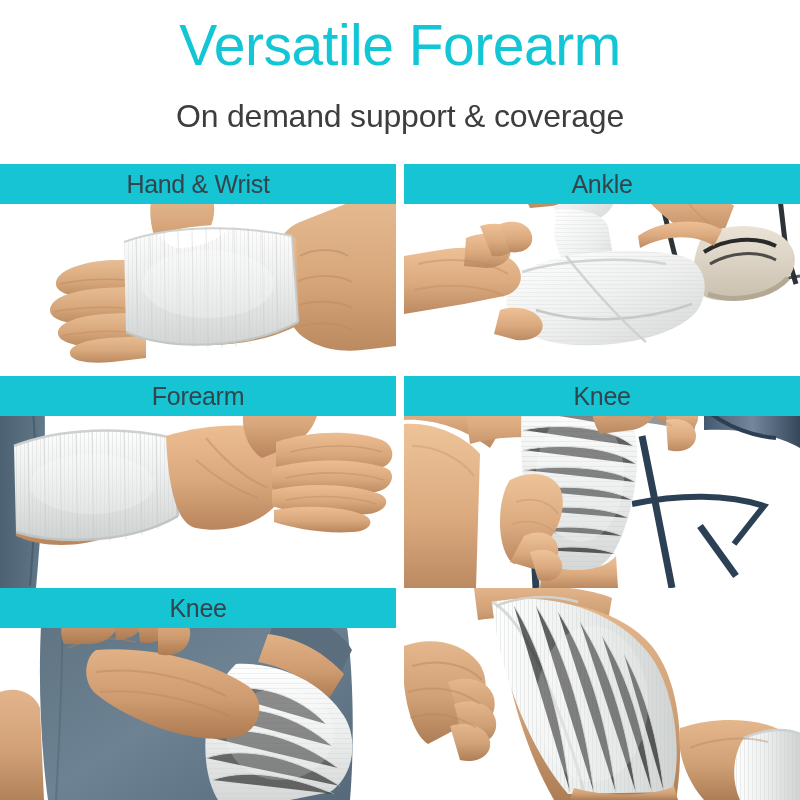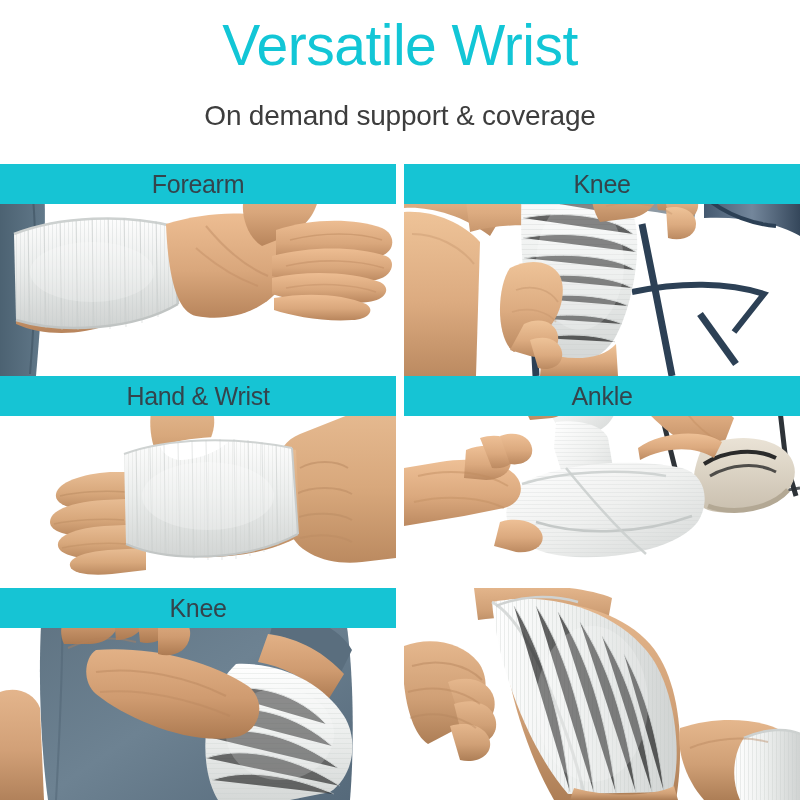--- a/index.html
+++ b/index.html
@@ -13,21 +13,21 @@
 
   
   .header{position:absolute;left:0;top:0;width:800px;height:164px;background:#fff;}
   .title{
     position:absolute;left:0;top:14px;width:800px;text-align:center;
     font-size:57px;line-height:62px;font-weight:400;letter-spacing:-0.5px;
     color:#12c6d6;
   }
   .subtitle{
     position:absolute;left:0;top:97px;width:800px;text-align:center;
-    font-size:28px;line-height:38px;font-weight:400;letter-spacing:-0.2px;
+    font-size:32px;line-height:38px;font-weight:400;letter-spacing:-0.2px;
     color:#3d3d3d;
   }
 
   
   .grid{position:absolute;left:0;top:164px;width:800px;height:636px;}
   .row{position:relative;width:800px;height:212px;}
   .cell{
     position:absolute;top:0;width:396px;height:212px;overflow:hidden;background:#fff;
   }
   .cell.left{left:0;}
@@ -47,173 +47,26 @@
 
   
   .gutter{position:absolute;top:0;left:396px;width:8px;height:636px;background:#fff;z-index:9;}
 </style>
 </head>
 <body>
 
 <div class="page">
 
   <div class="header">
-    <div class="title">Versatile Wrist</div>
+    <div class="title">Versatile Forearm</div>
     <div class="subtitle">On demand support &amp; coverage</div>
   </div>
 
   <div class="grid">
     <div class="gutter"></div>
-
-    <div class="row">
-
-      <div class="cell left">
-        <div class="photo">
-          <svg viewBox="0 0 396 212" xmlns="http://www.w3.org/2000/svg">
-            <defs>
-              <linearGradient id="skinC" x1="0" y1="0" x2="0" y2="1">
-                <stop offset="0%" stop-color="#edbd92"></stop>
-                  <stop offset="55%" stop-color="#d9a77c"></stop>
-                  <stop offset="100%" stop-color="#b8855c"></stop>
-              </linearGradient>
-              <linearGradient id="wrapC" x1="0" y1="0" x2="0" y2="1">
-                <stop offset="0%" stop-color="#fdfdfd"></stop>
-                  <stop offset="45%" stop-color="#ebedec"></stop>
-                  <stop offset="100%" stop-color="#cfd2d1"></stop>
-              </linearGradient>
-              <pattern id="weaveC" width="4" height="4" patternUnits="userSpaceOnUse">
-                <path d="M0 0 V4" stroke="#c7cbca" stroke-width="0.8" opacity="0.8"></path>
-              </pattern>
-              <linearGradient id="shirtC" x1="0" y1="0" x2="1" y2="0">
-                <stop offset="0%" stop-color="#4c6272"></stop>
-                  <stop offset="100%" stop-color="#62798a"></stop>
-              </linearGradient>
-            </defs>
-            <rect width="396" height="212" fill="#ffffff"></rect>
-
-            <path d="M0 0 L42 0 C48 40 44 120 36 212 L0 212 Z" fill="url(#shirtC)"></path>
-            <path d="M30 8 C38 60 36 140 30 210" stroke="#3d5261" stroke-width="2" fill="none" opacity="0.6"></path>
-
-            <path d="M18 70 C44 58 78 56 104 62 L110 160 C80 172 42 172 16 160 Z" fill="url(#skinC)"></path>
-
-            <path d="M14 70 C60 52 126 50 172 62 L178 140 C134 166 62 170 16 156 Z" fill="url(#wrapC)"></path>
-            <path d="M14 70 C60 52 126 50 172 62 L178 140 C134 166 62 170 16 156 Z" fill="url(#weaveC)"></path>
-            <path d="M14 70 C60 52 126 50 172 62" stroke="#cdd1d0" stroke-width="2.5" fill="none"></path>
-            <path d="M16 156 C62 170 134 166 178 140" stroke="#c0c4c3" stroke-width="2.5" fill="none"></path>
-            <path d="M172 62 L178 140" stroke="#c6cac9" stroke-width="2.5" fill="none"></path>
-            <g opacity="0.55" stroke="#c2c6c5" stroke-width="0.9">
-              <path d="M28 66 L30 160"></path>
-                <path d="M44 62 L46 164"></path>
-                <path d="M60 59 L62 166"></path>
-              <path d="M76 57 L78 166"></path>
-                <path d="M92 55 L94 166"></path>
-                <path d="M108 54 L110 165"></path>
-              <path d="M124 54 L126 163"></path>
-                <path d="M140 55 L142 159"></path>
-                <path d="M156 57 L158 153"></path>
-            </g>
-            <ellipse cx="92" cy="108" rx="62" ry="30" fill="#ffffff" opacity="0.22"></ellipse>
-
-            <path d="M166 60 C206 48 248 46 278 56 L292 100 C282 140 238 160 196 152 C176 148 168 110 166 60 Z" fill="url(#skinC)"></path>
-
-            <path d="M246 26 C262 6 298 0 312 14 C326 28 316 56 292 70 L262 82 C246 72 238 46 246 26 Z" fill="url(#skinC)"></path>
-
-            <path d="M276 66 C312 54 354 54 382 64 C396 70 396 88 380 92 C348 100 300 100 276 92 Z" fill="url(#skinC)"></path>
-            <path d="M272 92 C310 82 356 82 386 92 C396 96 394 112 376 116 C342 122 296 120 272 112 Z" fill="url(#skinC)"></path>
-            <path d="M272 114 C308 106 352 108 380 118 C392 124 386 136 368 138 C336 142 294 138 272 130 Z" fill="url(#skinC)"></path>
-            <path d="M274 134 C306 128 344 130 366 140 C376 146 368 156 352 156 C324 158 292 152 274 146 Z" fill="url(#skinC)"></path>
-            <path d="M290 76 C322 68 358 68 382 76" stroke="#b8855c" stroke-width="1.6" fill="none" opacity="0.45"></path>
-            <path d="M286 102 C320 94 358 96 384 104" stroke="#b8855c" stroke-width="1.6" fill="none" opacity="0.4"></path>
-            <path d="M286 124 C318 118 352 120 376 128" stroke="#b8855c" stroke-width="1.6" fill="none" opacity="0.35"></path>
-            <path d="M206 62 C224 84 244 102 268 112" stroke="#bd8a61" stroke-width="2" fill="none" opacity="0.45"></path>
-            <path d="M196 84 C214 100 236 114 258 122" stroke="#bd8a61" stroke-width="2" fill="none" opacity="0.4"></path>
-          </svg>
-        </div>
-        <div class="bar">
-          <span class="bar-label">Forearm</span>
-        </div>
-      </div>
-
-      <div class="cell right">
-        <div class="photo">
-          <svg viewBox="0 0 396 212" xmlns="http://www.w3.org/2000/svg">
-            <defs>
-              <linearGradient id="skinD" x1="0" y1="0" x2="0" y2="1">
-                <stop offset="0%" stop-color="#eec398"></stop>
-                  <stop offset="55%" stop-color="#dcab80"></stop>
-                  <stop offset="100%" stop-color="#bb8a61"></stop>
-              </linearGradient>
-              <linearGradient id="wrapD" x1="0" y1="0" x2="0" y2="1">
-                <stop offset="0%" stop-color="#ffffff"></stop>
-                  <stop offset="45%" stop-color="#eef0ef"></stop>
-                  <stop offset="100%" stop-color="#d3d6d5"></stop>
-              </linearGradient>
-              <pattern id="weaveD" width="5" height="5" patternUnits="userSpaceOnUse">
-                <path d="M0 0 H5" stroke="#c8cccb" stroke-width="0.8" opacity="0.75"></path>
-              </pattern>
-              <linearGradient id="chairD" x1="0" y1="0" x2="1" y2="0">
-                <stop offset="0%" stop-color="#3a5068"></stop>
-                  <stop offset="50%" stop-color="#6c8096"></stop>
-                  <stop offset="100%" stop-color="#2a3d52"></stop>
-              </linearGradient>
-            </defs>
-            <rect width="396" height="212" fill="#ffffff"></rect>
-
-            <path d="M300 0 C344 0 380 6 396 16 L396 72 C372 58 334 52 300 54 Z" fill="url(#chairD)" opacity="0.95"></path>
-            <path d="M268 2 C300 38 330 58 372 62" stroke="#2c4055" stroke-width="4" fill="none"></path>
-
-            <path d="M86 56 C104 46 118 48 124 60 L132 212" stroke="#2c4055" stroke-width="7" fill="none"></path>
-            <path d="M238 60 L252 130 L268 212" stroke="#2c4055" stroke-width="7" fill="none"></path>
-            <path d="M228 128 C276 118 324 118 360 130 L330 168" stroke="#2c4055" stroke-width="6" fill="none"></path>
-            <path d="M296 150 L332 200" stroke="#2c4055" stroke-width="7" fill="none"></path>
-
-            <path d="M144 0 C200 -4 268 2 298 16 L290 56 C246 44 186 40 144 46 Z" fill="#8d99a3"></path>
-            <path d="M160 6 C210 2 262 8 292 20" stroke="#78858f" stroke-width="2" fill="none" opacity="0.7"></path>
-
-            <path d="M0 8 C40 0 86 10 110 32 L86 72 C58 50 22 42 0 44 Z" fill="url(#skinD)"></path>
-            <path d="M0 48 C28 46 58 58 76 78 L72 212 L0 212 Z" fill="url(#skinD)"></path>
-            <path d="M8 70 C32 70 56 82 70 100" stroke="#bf8f66" stroke-width="2" fill="none" opacity="0.35"></path>
-
-            <path d="M60 22 C110 6 176 8 212 28 L206 80 C166 60 108 56 66 68 Z" fill="url(#skinD)"></path>
-
-            <path d="M118 18 C166 6 214 16 228 48 C240 76 230 138 212 172 C196 202 156 208 140 190 C124 172 114 104 118 18 Z" fill="url(#wrapD)"></path>
-            <path d="M118 18 C166 6 214 16 228 48 C240 76 230 138 212 172 C196 202 156 208 140 190 C124 172 114 104 118 18 Z" fill="url(#weaveD)"></path>
-            <g opacity="0.6" stroke="#c5c9c8" stroke-width="1">
-              <path d="M120 34 C160 26 206 32 226 52"></path>
-              <path d="M119 54 C160 46 208 52 229 70"></path>
-              <path d="M119 74 C160 66 210 72 232 88"></path>
-              <path d="M120 94 C160 88 210 92 231 106"></path>
-              <path d="M122 114 C160 108 208 112 228 124"></path>
-              <path d="M126 134 C162 128 206 132 224 142"></path>
-              <path d="M131 154 C164 148 202 152 218 160"></path>
-              <path d="M138 174 C166 168 198 172 211 178"></path>
-            </g>
-            <ellipse cx="176" cy="100" rx="44" ry="66" fill="#ffffff" opacity="0.22"></ellipse>
-
-            <path d="M138 188 C166 198 198 196 212 180 L214 212 L136 212 Z" fill="url(#skinD)"></path>
-
-            <path d="M196 0 C216 -6 244 -2 252 14 C260 32 248 50 228 54 L196 58 C184 40 184 10 196 0 Z" fill="url(#skinD)"></path>
-            <path d="M246 4 C264 -2 284 4 286 20 C288 38 272 48 254 46" fill="url(#skinD)"></path>
-            <path d="M258 22 C276 18 292 24 294 38 C296 52 282 60 266 58" fill="url(#skinD)"></path>
-            <path d="M262 44 C278 40 292 48 292 60 C292 72 278 78 264 74" fill="url(#skinD)"></path>
-            <path d="M204 22 C228 16 254 18 272 28" stroke="#bf8f66" stroke-width="1.8" fill="none" opacity="0.4"></path>
-            <path d="M202 42 C226 36 252 40 268 50" stroke="#bf8f66" stroke-width="1.8" fill="none" opacity="0.35"></path>
-
-            <path d="M106 104 C124 94 148 96 156 112 C164 130 154 160 136 172 L110 188 C92 176 92 124 106 104 Z" fill="url(#skinD)"></path>
-            <path d="M120 160 C136 152 152 158 154 172 C156 186 142 196 126 192 L106 186 Z" fill="url(#skinD)"></path>
-            <path d="M126 176 C142 170 156 176 158 188 C160 200 148 208 134 204" fill="url(#skinD)"></path>
-            <path d="M112 126 C130 120 146 126 154 138" stroke="#bf8f66" stroke-width="1.8" fill="none" opacity="0.4"></path>
-            <path d="M108 148 C126 142 144 148 152 158" stroke="#bf8f66" stroke-width="1.8" fill="none" opacity="0.35"></path>
-          </svg>
-        </div>
-        <div class="bar">
-          <span class="bar-label">Knee</span>
-        </div>
-      </div>
-    </div>
 
     <div class="row">
 
       <div class="cell left">
         <div class="photo">
           <svg viewBox="0 0 396 212" xmlns="http://www.w3.org/2000/svg">
             <defs>
               <linearGradient id="skinA" x1="0" y1="0" x2="0" y2="1">
                 <stop offset="0%" stop-color="#e8bd94"></stop>
                   <stop offset="55%" stop-color="#d8a87c"></stop>
@@ -345,20 +198,167 @@
         </div>
       </div>
     </div>
 
     <div class="row">
 
       <div class="cell left">
         <div class="photo">
           <svg viewBox="0 0 396 212" xmlns="http://www.w3.org/2000/svg">
             <defs>
+              <linearGradient id="skinC" x1="0" y1="0" x2="0" y2="1">
+                <stop offset="0%" stop-color="#edbd92"></stop>
+                  <stop offset="55%" stop-color="#d9a77c"></stop>
+                  <stop offset="100%" stop-color="#b8855c"></stop>
+              </linearGradient>
+              <linearGradient id="wrapC" x1="0" y1="0" x2="0" y2="1">
+                <stop offset="0%" stop-color="#fdfdfd"></stop>
+                  <stop offset="45%" stop-color="#ebedec"></stop>
+                  <stop offset="100%" stop-color="#cfd2d1"></stop>
+              </linearGradient>
+              <pattern id="weaveC" width="4" height="4" patternUnits="userSpaceOnUse">
+                <path d="M0 0 V4" stroke="#c7cbca" stroke-width="0.8" opacity="0.8"></path>
+              </pattern>
+              <linearGradient id="shirtC" x1="0" y1="0" x2="1" y2="0">
+                <stop offset="0%" stop-color="#4c6272"></stop>
+                  <stop offset="100%" stop-color="#62798a"></stop>
+              </linearGradient>
+            </defs>
+            <rect width="396" height="212" fill="#ffffff"></rect>
+
+            <path d="M0 0 L42 0 C48 40 44 120 36 212 L0 212 Z" fill="url(#shirtC)"></path>
+            <path d="M30 8 C38 60 36 140 30 210" stroke="#3d5261" stroke-width="2" fill="none" opacity="0.6"></path>
+
+            <path d="M18 70 C44 58 78 56 104 62 L110 160 C80 172 42 172 16 160 Z" fill="url(#skinC)"></path>
+
+            <path d="M14 70 C60 52 126 50 172 62 L178 140 C134 166 62 170 16 156 Z" fill="url(#wrapC)"></path>
+            <path d="M14 70 C60 52 126 50 172 62 L178 140 C134 166 62 170 16 156 Z" fill="url(#weaveC)"></path>
+            <path d="M14 70 C60 52 126 50 172 62" stroke="#cdd1d0" stroke-width="2.5" fill="none"></path>
+            <path d="M16 156 C62 170 134 166 178 140" stroke="#c0c4c3" stroke-width="2.5" fill="none"></path>
+            <path d="M172 62 L178 140" stroke="#c6cac9" stroke-width="2.5" fill="none"></path>
+            <g opacity="0.55" stroke="#c2c6c5" stroke-width="0.9">
+              <path d="M28 66 L30 160"></path>
+                <path d="M44 62 L46 164"></path>
+                <path d="M60 59 L62 166"></path>
+              <path d="M76 57 L78 166"></path>
+                <path d="M92 55 L94 166"></path>
+                <path d="M108 54 L110 165"></path>
+              <path d="M124 54 L126 163"></path>
+                <path d="M140 55 L142 159"></path>
+                <path d="M156 57 L158 153"></path>
+            </g>
+            <ellipse cx="92" cy="108" rx="62" ry="30" fill="#ffffff" opacity="0.22"></ellipse>
+
+            <path d="M166 60 C206 48 248 46 278 56 L292 100 C282 140 238 160 196 152 C176 148 168 110 166 60 Z" fill="url(#skinC)"></path>
+
+            <path d="M246 26 C262 6 298 0 312 14 C326 28 316 56 292 70 L262 82 C246 72 238 46 246 26 Z" fill="url(#skinC)"></path>
+
+            <path d="M276 66 C312 54 354 54 382 64 C396 70 396 88 380 92 C348 100 300 100 276 92 Z" fill="url(#skinC)"></path>
+            <path d="M272 92 C310 82 356 82 386 92 C396 96 394 112 376 116 C342 122 296 120 272 112 Z" fill="url(#skinC)"></path>
+            <path d="M272 114 C308 106 352 108 380 118 C392 124 386 136 368 138 C336 142 294 138 272 130 Z" fill="url(#skinC)"></path>
+            <path d="M274 134 C306 128 344 130 366 140 C376 146 368 156 352 156 C324 158 292 152 274 146 Z" fill="url(#skinC)"></path>
+            <path d="M290 76 C322 68 358 68 382 76" stroke="#b8855c" stroke-width="1.6" fill="none" opacity="0.45"></path>
+            <path d="M286 102 C320 94 358 96 384 104" stroke="#b8855c" stroke-width="1.6" fill="none" opacity="0.4"></path>
+            <path d="M286 124 C318 118 352 120 376 128" stroke="#b8855c" stroke-width="1.6" fill="none" opacity="0.35"></path>
+            <path d="M206 62 C224 84 244 102 268 112" stroke="#bd8a61" stroke-width="2" fill="none" opacity="0.45"></path>
+            <path d="M196 84 C214 100 236 114 258 122" stroke="#bd8a61" stroke-width="2" fill="none" opacity="0.4"></path>
+          </svg>
+        </div>
+        <div class="bar">
+          <span class="bar-label">Forearm</span>
+        </div>
+      </div>
+
+      <div class="cell right">
+        <div class="photo">
+          <svg viewBox="0 0 396 212" xmlns="http://www.w3.org/2000/svg">
+            <defs>
+              <linearGradient id="skinD" x1="0" y1="0" x2="0" y2="1">
+                <stop offset="0%" stop-color="#eec398"></stop>
+                  <stop offset="55%" stop-color="#dcab80"></stop>
+                  <stop offset="100%" stop-color="#bb8a61"></stop>
+              </linearGradient>
+              <linearGradient id="wrapD" x1="0" y1="0" x2="0" y2="1">
+                <stop offset="0%" stop-color="#ffffff"></stop>
+                  <stop offset="45%" stop-color="#eef0ef"></stop>
+                  <stop offset="100%" stop-color="#d3d6d5"></stop>
+              </linearGradient>
+              <pattern id="weaveD" width="5" height="5" patternUnits="userSpaceOnUse">
+                <path d="M0 0 H5" stroke="#c8cccb" stroke-width="0.8" opacity="0.75"></path>
+              </pattern>
+              <linearGradient id="chairD" x1="0" y1="0" x2="1" y2="0">
+                <stop offset="0%" stop-color="#3a5068"></stop>
+                  <stop offset="50%" stop-color="#6c8096"></stop>
+                  <stop offset="100%" stop-color="#2a3d52"></stop>
+              </linearGradient>
+            </defs>
+            <rect width="396" height="212" fill="#ffffff"></rect>
+
+            <path d="M300 0 C344 0 380 6 396 16 L396 72 C372 58 334 52 300 54 Z" fill="url(#chairD)" opacity="0.95"></path>
+            <path d="M268 2 C300 38 330 58 372 62" stroke="#2c4055" stroke-width="4" fill="none"></path>
+
+            <path d="M86 56 C104 46 118 48 124 60 L132 212" stroke="#2c4055" stroke-width="7" fill="none"></path>
+            <path d="M238 60 L252 130 L268 212" stroke="#2c4055" stroke-width="7" fill="none"></path>
+            <path d="M228 128 C276 118 324 118 360 130 L330 168" stroke="#2c4055" stroke-width="6" fill="none"></path>
+            <path d="M296 150 L332 200" stroke="#2c4055" stroke-width="7" fill="none"></path>
+
+            <path d="M144 0 C200 -4 268 2 298 16 L290 56 C246 44 186 40 144 46 Z" fill="#8d99a3"></path>
+            <path d="M160 6 C210 2 262 8 292 20" stroke="#78858f" stroke-width="2" fill="none" opacity="0.7"></path>
+
+            <path d="M0 8 C40 0 86 10 110 32 L86 72 C58 50 22 42 0 44 Z" fill="url(#skinD)"></path>
+            <path d="M0 48 C28 46 58 58 76 78 L72 212 L0 212 Z" fill="url(#skinD)"></path>
+            <path d="M8 70 C32 70 56 82 70 100" stroke="#bf8f66" stroke-width="2" fill="none" opacity="0.35"></path>
+
+            <path d="M60 22 C110 6 176 8 212 28 L206 80 C166 60 108 56 66 68 Z" fill="url(#skinD)"></path>
+
+            <path d="M118 18 C166 6 214 16 228 48 C240 76 230 138 212 172 C196 202 156 208 140 190 C124 172 114 104 118 18 Z" fill="url(#wrapD)"></path>
+            <path d="M118 18 C166 6 214 16 228 48 C240 76 230 138 212 172 C196 202 156 208 140 190 C124 172 114 104 118 18 Z" fill="url(#weaveD)"></path>
+            <g opacity="0.6" stroke="#c5c9c8" stroke-width="1">
+              <path d="M120 34 C160 26 206 32 226 52"></path>
+              <path d="M119 54 C160 46 208 52 229 70"></path>
+              <path d="M119 74 C160 66 210 72 232 88"></path>
+              <path d="M120 94 C160 88 210 92 231 106"></path>
+              <path d="M122 114 C160 108 208 112 228 124"></path>
+              <path d="M126 134 C162 128 206 132 224 142"></path>
+              <path d="M131 154 C164 148 202 152 218 160"></path>
+              <path d="M138 174 C166 168 198 172 211 178"></path>
+            </g>
+            <ellipse cx="176" cy="100" rx="44" ry="66" fill="#ffffff" opacity="0.22"></ellipse>
+
+            <path d="M138 188 C166 198 198 196 212 180 L214 212 L136 212 Z" fill="url(#skinD)"></path>
+
+            <path d="M196 0 C216 -6 244 -2 252 14 C260 32 248 50 228 54 L196 58 C184 40 184 10 196 0 Z" fill="url(#skinD)"></path>
+            <path d="M246 4 C264 -2 284 4 286 20 C288 38 272 48 254 46" fill="url(#skinD)"></path>
+            <path d="M258 22 C276 18 292 24 294 38 C296 52 282 60 266 58" fill="url(#skinD)"></path>
+            <path d="M262 44 C278 40 292 48 292 60 C292 72 278 78 264 74" fill="url(#skinD)"></path>
+            <path d="M204 22 C228 16 254 18 272 28" stroke="#bf8f66" stroke-width="1.8" fill="none" opacity="0.4"></path>
+            <path d="M202 42 C226 36 252 40 268 50" stroke="#bf8f66" stroke-width="1.8" fill="none" opacity="0.35"></path>
+
+            <path d="M106 104 C124 94 148 96 156 112 C164 130 154 160 136 172 L110 188 C92 176 92 124 106 104 Z" fill="url(#skinD)"></path>
+            <path d="M120 160 C136 152 152 158 154 172 C156 186 142 196 126 192 L106 186 Z" fill="url(#skinD)"></path>
+            <path d="M126 176 C142 170 156 176 158 188 C160 200 148 208 134 204" fill="url(#skinD)"></path>
+            <path d="M112 126 C130 120 146 126 154 138" stroke="#bf8f66" stroke-width="1.8" fill="none" opacity="0.4"></path>
+            <path d="M108 148 C126 142 144 148 152 158" stroke="#bf8f66" stroke-width="1.8" fill="none" opacity="0.35"></path>
+          </svg>
+        </div>
+        <div class="bar">
+          <span class="bar-label">Knee</span>
+        </div>
+      </div>
+    </div>
+
+    <div class="row">
+
+      <div class="cell left">
+        <div class="photo">
+          <svg viewBox="0 0 396 212" xmlns="http://www.w3.org/2000/svg">
+            <defs>
               <linearGradient id="skinE" x1="0" y1="0" x2="0" y2="1">
                 <stop offset="0%" stop-color="#e2b186"></stop>
                   <stop offset="55%" stop-color="#cf9b70"></stop>
                   <stop offset="100%" stop-color="#ad7b52"></stop>
               </linearGradient>
               <linearGradient id="wrapE" x1="0" y1="0" x2="0" y2="1">
                 <stop offset="0%" stop-color="#ffffff"></stop>
                   <stop offset="45%" stop-color="#eff1f0"></stop>
                   <stop offset="100%" stop-color="#d5d8d7"></stop>
               </linearGradient>

